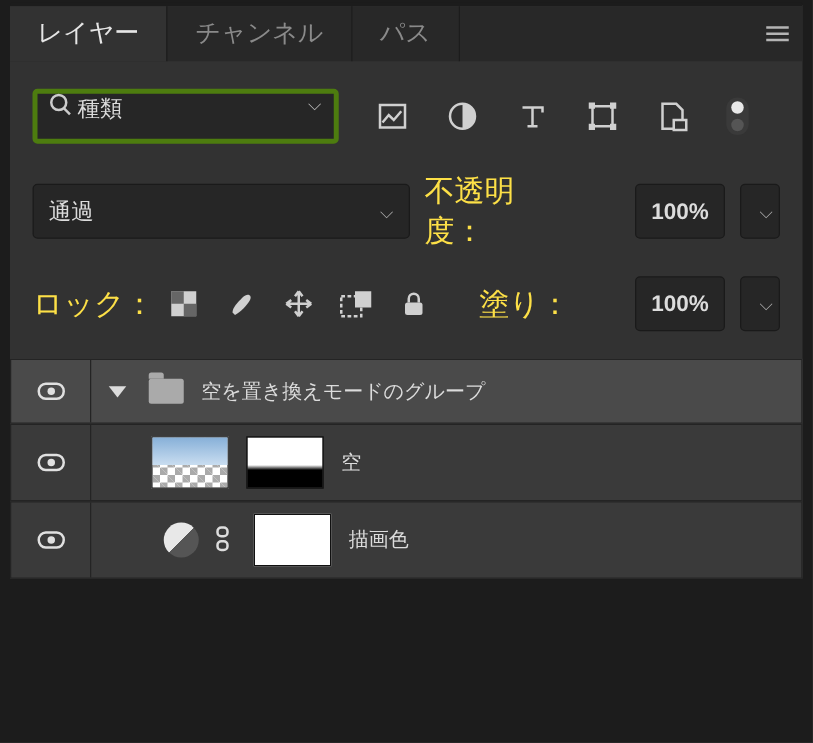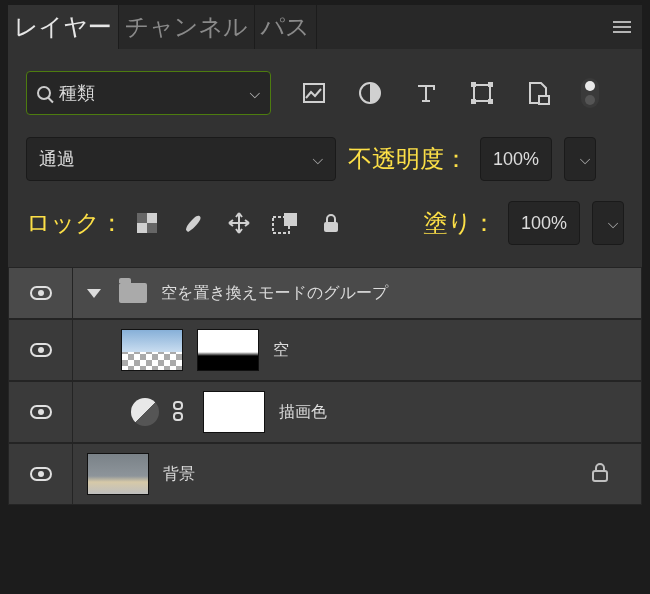--- a/index.html
+++ b/index.html
@@ -19,25 +19,25 @@
     margin: 2px 8px 0 8px;
     border-radius: 2px;
   }
   .tabs {
     display: flex;
     align-items: center;
     height: 44px;
     background: #282828;
   }
   .tab {
-    padding: 0 6px;
+    padding: 0 22px;
     height: 44px;
     line-height: 44px;
     color: #8a8a8a;
-    font-size: 24px;
+    font-size: 20px;
     cursor: default;
   }
   .tab.active {
     background: #323232;
     color: #e6e6e6;
   }
   .tab-sep {
     width: 1px;
     height: 100%;
     background: #1c1c1c;
@@ -58,25 +58,24 @@
   .menu-btn .lines::after  { content:""; position:absolute; top:5px; }
 
   .toolbar {
     display: flex;
     align-items: center;
     padding: 22px 18px 12px 18px;
     gap: 28px;
   }
   .filter-select {
     display: flex;
-    align-items: center;
     width: 245px;
     height: 44px;
     background: #262626;
-    border: 1px solid #4d7c0f;
+    border: 4px solid #4d7c0f;
     border-radius: 4px;
     padding: 0 10px;
     color: #dcdcdc;
   }
   .filter-select .chev { margin-left:auto; font-size:14px; color:#bbb;}
   .mag {
     width: 14px; height: 14px; border: 2px solid #ccc; border-radius: 50%;
     position: relative; margin-right: 8px; flex:none;
   }
   .mag::after { content:""; position:absolute; width:7px; height:2px; background:#ccc;
@@ -103,21 +102,21 @@
     height: 44px;
     background: #262626;
     border: 1px solid #1a1a1a;
     border-radius: 4px;
     padding: 0 12px;
     color:#dcdcdc;
   }
   .sel .chev { margin-left:auto; font-size:14px; color:#aaa; padding-left:10px;}
   .blend-sel { width: 310px; align-items: center; }
   .label { color:#fde047; font-size:24px; }
-  .pct-box { width: 72px; justify-content:center; font-weight:normal; }
+  .pct-box { width: 72px; justify-content:center; font-weight:bold;margin-left:40px; }
   .pct-chev { width:32px; justify-content:center; }
 
   .lock-icons { display:flex; gap:24px; align-items:center; }
   .li { width:22px; height:22px; display:flex; align-items:center; justify-content:center; }
 
   .layers {
     margin-top: 12px;
   }
   .lrow {
     display:flex;
@@ -342,30 +341,15 @@
         <span class="adj-ico"></span>
         <span class="link-ico">
             <span></span>
             <span></span>
           </span>
         <div class="thumb white"></div>
         <span class="layer-name">描画色</span>
       </div>
     </div>
 
-    <div class="lrow bg">
-      <div class="eye-cell">
-          <span class="eye"></span>
-        </div>
-      <div class="lcontent">
-        <div class="thumb beach"></div>
-        <span class="layer-name">背景</span>
-        <span class="lock-end">
-          <svg class="lock-svg" viewBox="0 0 18 20">
-              <rect x="2" y="9" width="14" height="10" rx="2" fill="none" stroke="#d8d8d8" stroke-width="2"></rect>
-              <path d="M5 9 V6 a4 4 0 0 1 8 0 V9" fill="none" stroke="#d8d8d8" stroke-width="2"></path>
-            </svg>
-        </span>
-      </div>
-    </div>
 
   </div>
 </div>
 
 </body></html>

